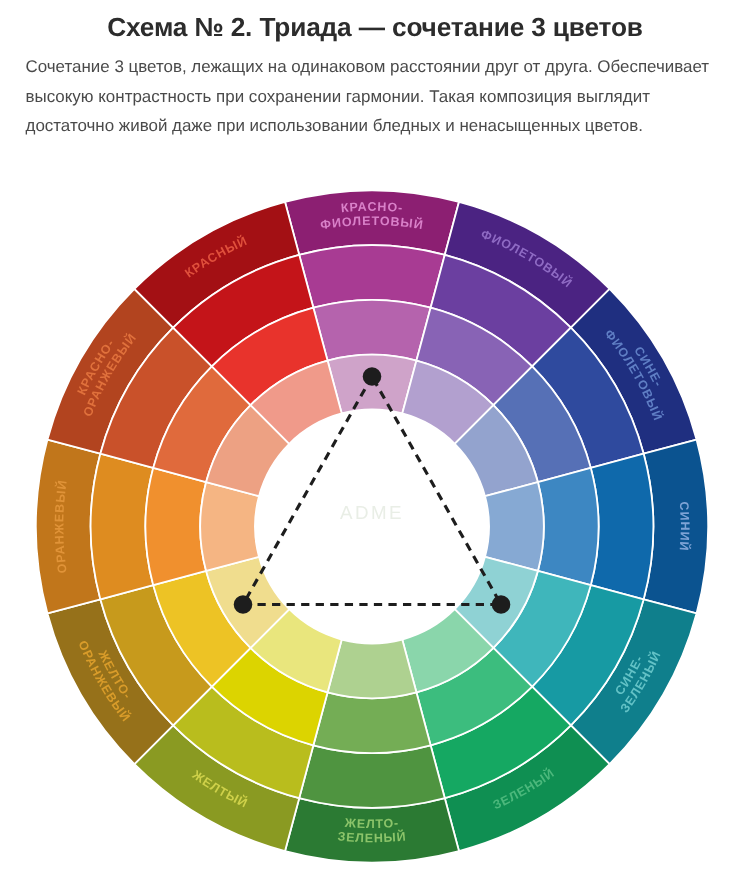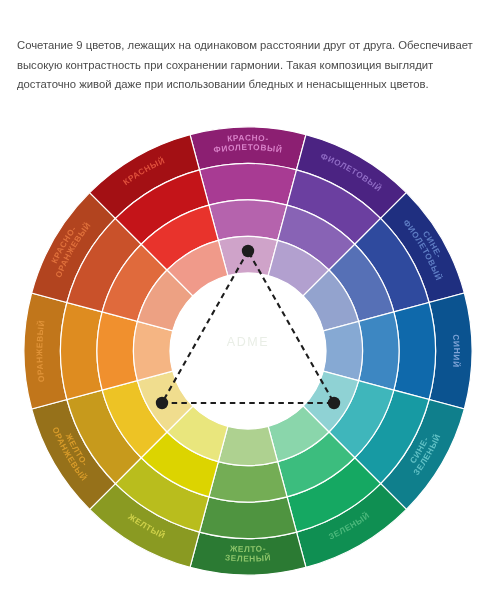--- a/index.html
+++ b/index.html
@@ -55,21 +55,22 @@
     fill:none;
     stroke-linecap:butt;
   }
   .tri-dot{fill:#1d1d1d;}
 </style>
 </head>
 <body>
 
 <div class="page">
 
-  <div class="desc">Сочетание 9 цветов, лежащих на одинаковом расстоянии друг от друга. Обеспечивает высокую контрастность при сохранении гармонии. Такая композиция выглядит достаточно живой даже при использовании бледных и ненасыщенных цветов.</div>
+  <div class="title">Схема № 2. Триада — сочетание 3 цветов</div>
+  <div class="desc">Сочетание 3 цветов, лежащих на одинаковом расстоянии друг от друга. Обеспечивает высокую контрастность при сохранении гармонии. Такая композиция выглядит достаточно живой даже при использовании бледных и ненасыщенных цветов.</div>
 
   <div class="wheel-wrap">
     <svg class="wheel-svg" viewBox="0 0 450 450" xmlns="http://www.w3.org/2000/svg">
       <defs>
         <g id="label-paths"></g>
       <path id="lp-0-0" d="M 177.64780306061647 19.895101362707976 A 210.5 210.5 0 0 1 272.3521969393836 19.895101362707976" fill="none"></path>
           <path id="lp-0-1" d="M 179.78483807688318 29.15161697816771 A 201 201 0 0 1 270.21516192311685 29.15161697816771" fill="none"></path>
           <path id="lp-1-0" d="M 285.15547824670307 28.240296460605464 A 205.75 205.75 0 0 1 365.3211625828591 74.52397589185568" fill="none"></path>
           <path id="lp-2-0" d="M 378.9499541908354 81.43934520684408 A 210.5 210.5 0 0 1 426.30215113021893 163.45575615586392" fill="none"></path>
           <path id="lp-2-1" d="M 372.0020940254533 87.9183296274378 A 201 201 0 0 1 417.21725594857014 166.2332873507299" fill="none"></path>

